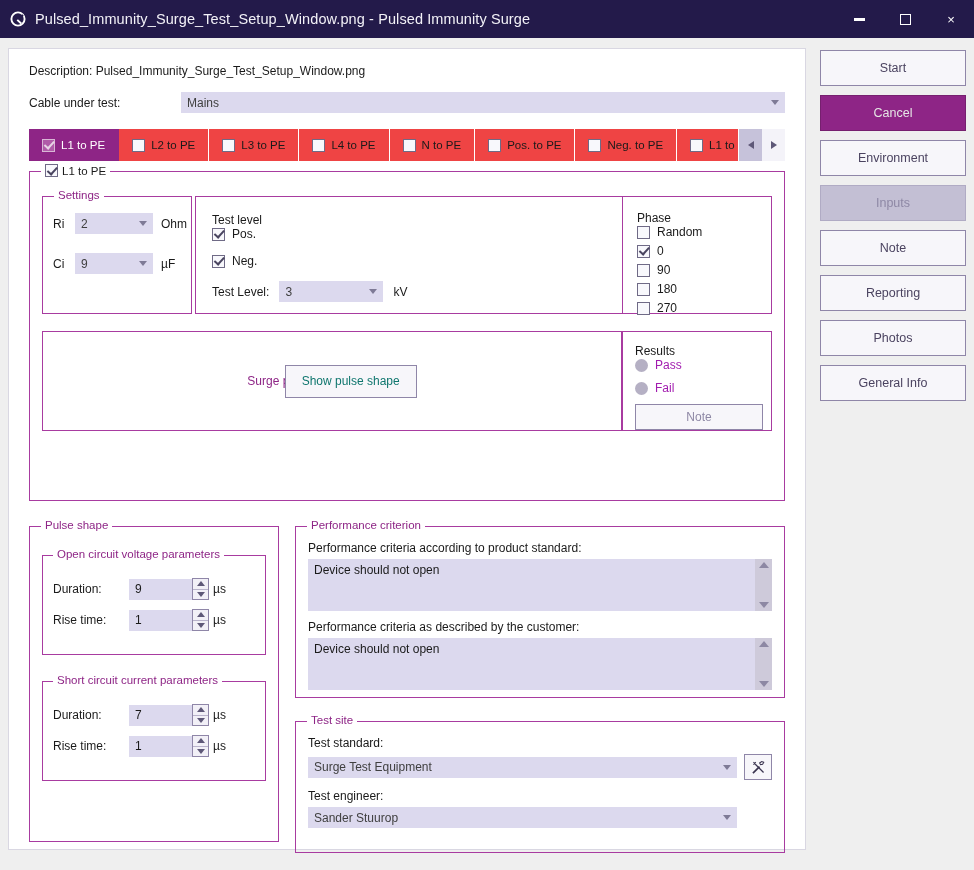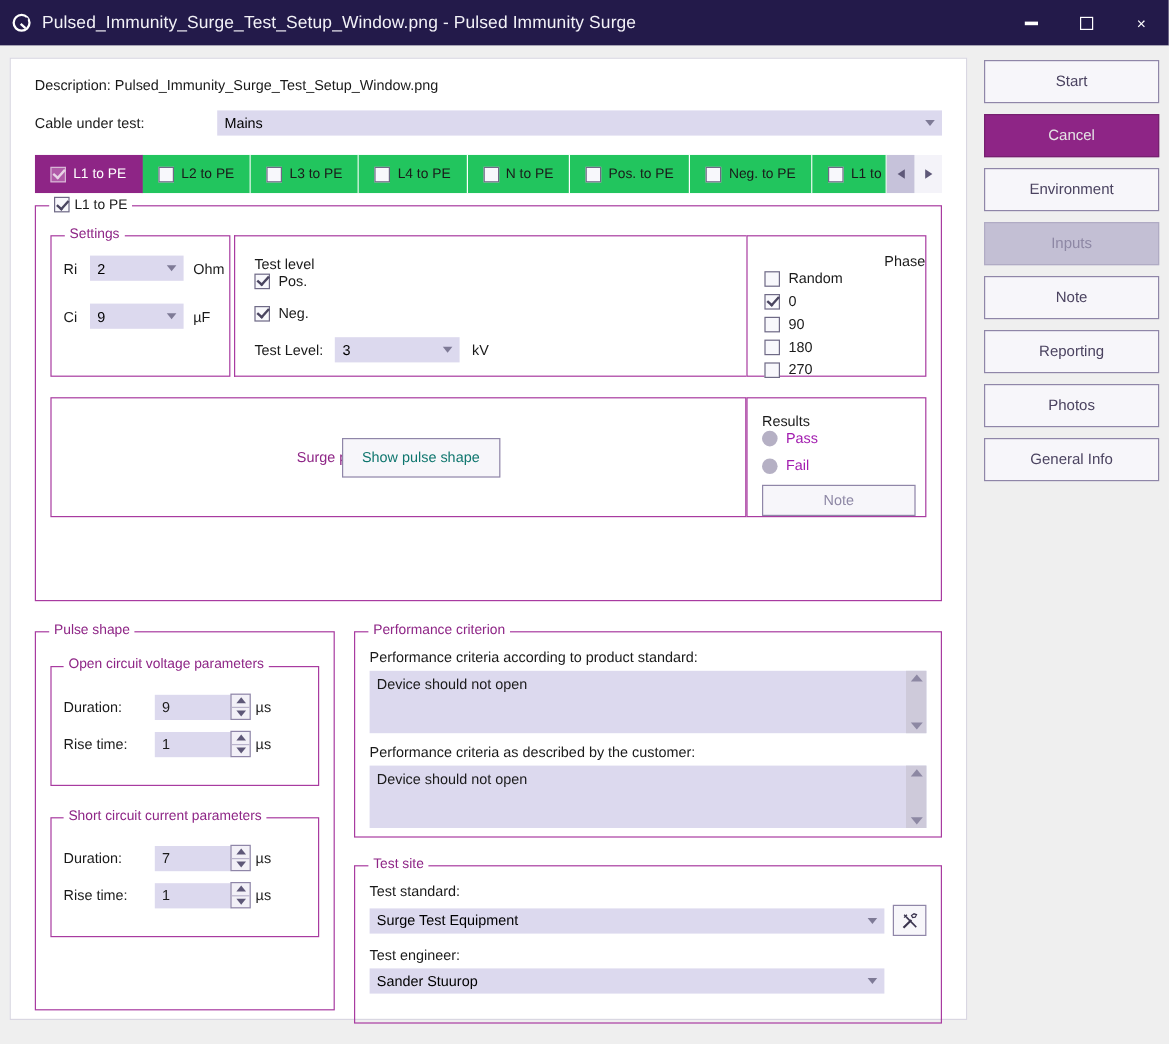--- a/index.html
+++ b/index.html
@@ -104,21 +104,21 @@
   #cable-label { width: 152px; font-size: 12px; }
 
   .combo {
     background: #dcd9ee;
     border: none;
     height: 21px;
     display: flex;
     align-items: center;
     padding: 0 6px;
     font-size: 12px;
-    color: #000000;
+    color: #404040;
     position: relative;
     cursor: default;
   }
   .combo .caret {
     margin-left: auto;
     width: 0; height: 0;
     border-left: 4.5px solid transparent;
     border-right: 4.5px solid transparent;
     border-top: 5px solid #7e7a96;
   }
@@ -127,21 +127,21 @@
   
   #tabstrip {
     display: flex;
     margin: 0 0 0 6px;
     height: 32px;
     align-items: stretch;
     width: 762px;
     overflow: hidden;
   }
   .tab {
-    background: #22c55e;
+    background: #ef4444;
     border-right: 1px solid #ffffff;
     display: flex; align-items: center; gap: 6px;
     padding: 0 13px;
     font-size: 11.5px;
     color: #1a1a1a;
     white-space: nowrap;
     cursor: default;
     flex: 0 0 auto;
   }
   .tab.active {
@@ -231,21 +231,20 @@
   .chk-row { display: flex; align-items: center; gap: 7px; margin-bottom: 13px; font-size: 12px; }
   #testlevel-row { display: flex; align-items: center; gap: 10px; margin-top: 2px; }
   #testlevel-row .combo { width: 104px; }
 
   #grp-phase {
     width: 150px; margin-top: 10px;
     border-left: 1px solid #a83ba0; border-top: 1px solid #a83ba0;
     border-right: 1px solid #a83ba0; border-bottom: 1px solid #a83ba0;
     position: relative;
     padding: 14px 0 0 14px;
-    text-align: right;
   }
   #grp-phase .legend { left: 8px; color: #1a1a1a; }
   .phase-row { display: flex; align-items: center; gap: 7px; margin-bottom: 5px; font-size: 12px; }
 
   
   #row-surge { display: flex; height: 100px; margin-top: 17px; }
   #grp-surge {
     flex: 1; position: relative;
     border: 1px solid #a83ba0;
     display: flex; align-items: center; justify-content: center;

